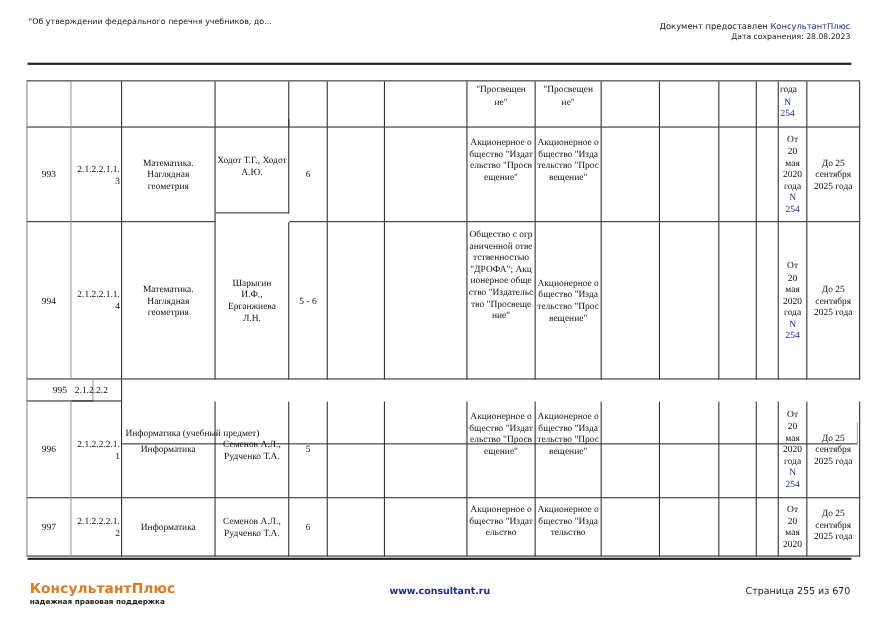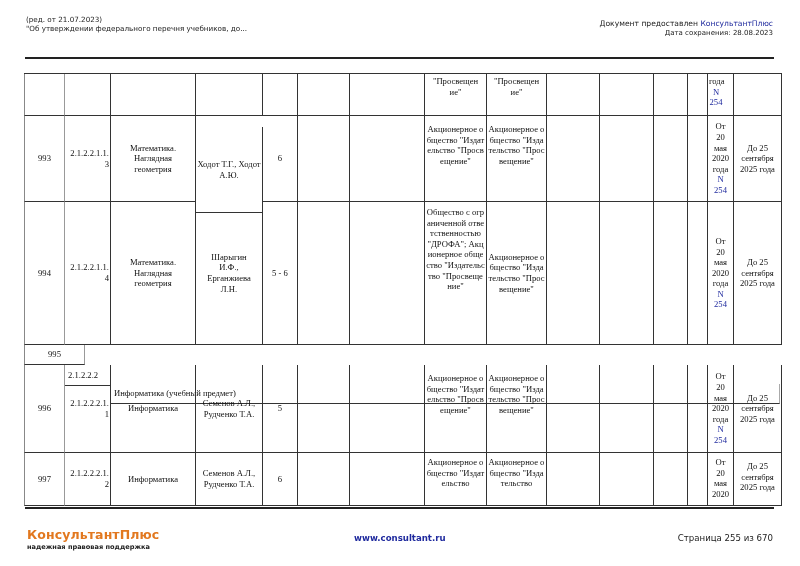--- a/index.html
+++ b/index.html
@@ -24,21 +24,20 @@
 
   .footer-brand { position:absolute; left:27px; top:527px; font-family:"DejaVu Sans", sans-serif; font-weight:bold; color:#e2781f; font-size:12.5px; letter-spacing:0.1px; }
   .footer-tag { position:absolute; left:27px; top:543px; font-family:"DejaVu Sans", sans-serif; font-weight:bold; font-size:6.6px; color:#222; }
   .footer-url { position:absolute; left:354px; top:533px; font-family:"DejaVu Sans", sans-serif; font-weight:bold; font-size:8.6px; color:#1f2a9e; }
   .footer-page { position:absolute; right:27px; top:533px; font-family:"DejaVu Sans", sans-serif; font-size:8.6px; color:#222; }
 </style>
 </head>
 <body>
 
 <div class="hdr-left">
-  <div>(ред. от 21.07.2023)</div>
   <div>"Об утверждении федерального перечня учебников, до...</div>
 </div>
 <div class="hdr-right">
   <div><span>Документ предоставлен </span><span class="brand">КонсультантПлюс</span></div>
   <div class="date">Дата сохранения: 28.08.2023</div>
 </div>
 <div class="rule-top"></div>
 
 <div class="tbl">
 
@@ -62,21 +61,21 @@
       <span>года</span>
       <span class="blue" style="width:14px;">N 254</span>
     </div>
     <div class="cell" style="left:734px; top:74px; width:48px; height:42px;"></div>
   </div>
 
   <div>
     <div class="cell first grayl" style="left:24px; top:116px; width:41px; height:86px;">993</div>
     <div class="cell left" style="left:65px; top:116px; width:46px; height:86px; word-break:break-all;">2.1.2.2.1.1.3</div>
     <div class="cell" style="left:111px; top:116px; width:85px; height:86px; padding:0 10px;">Математика. Наглядная геометрия</div>
-    <div class="cell" style="left:196px; top:127px; width:67px; height:86px;">Ходот Т.Г., Ходот А.Ю.</div>
+    <div class="cell" style="left:196px; top:108px; width:67px; height:86px;">Ходот Т.Г., Ходот А.Ю.</div>
     <div class="cell" style="left:263px; top:116px; width:35px; height:86px;">6</div>
     <div class="cell" style="left:298px; top:116px; width:52px; height:86px;"></div>
     <div class="cell" style="left:350px; top:116px; width:75px; height:86px;"></div>
     <div class="cell top" style="left:425px; top:116px; width:62px; height:86px; padding-top:8px; word-break:break-all;">Акционерное общество "Издательство "Просвещение"</div>
     <div class="cell top" style="left:487px; top:116px; width:60px; height:86px; padding-top:8px; word-break:break-all;">Акционерное общество "Издательство "Просвещение"</div>
     <div class="cell" style="left:547px; top:116px; width:53px; height:86px;"></div>
     <div class="cell" style="left:600px; top:116px; width:54px; height:86px;"></div>
     <div class="cell" style="left:654px; top:116px; width:34px; height:86px;"></div>
     <div class="cell" style="left:688px; top:116px; width:20px; height:86px;"></div>
     <div class="cell" style="left:708px; top:116px; width:26px; height:86px; flex-direction:column;">
@@ -102,21 +101,21 @@
     <div class="cell" style="left:688px; top:202px; width:20px; height:143px;"></div>
     <div class="cell" style="left:708px; top:202px; width:26px; height:143px; flex-direction:column;">
       <span style="width:20px;">От 20 мая 2020 года</span>
       <span class="blue" style="width:14px;">N 254</span>
     </div>
     <div class="cell" style="left:734px; top:202px; width:48px; height:143px;">До 25 сентября 2025 года</div>
   </div>
 
   <div>
     <div class="cell first grayl" style="left:24px; top:345px; width:61px; height:20px;">995</div>
-    <div class="cell left" style="left:65px; top:345px; width:46px; height:20px;margin-top:21px;">2.1.2.2.2</div>
+    <div class="cell left" style="left:65px; top:345px; width:46px; height:20px;">2.1.2.2.2</div>
     <div class="cell left" style="left:111px; top:340px; width:669px; height:20px; border-right-color:#aaa;margin-top:44px;">Информатика (учебный предмет)</div>
   </div>
 
   <div>
     <div class="cell first grayl" style="left:24px; top:365px; width:41px; height:88px;">996</div>
     <div class="cell left" style="left:65px; top:365px; width:46px; height:88px; word-break:break-all;">2.1.2.2.2.1.1</div>
     <div class="cell" style="left:111px; top:365px; width:85px; height:88px;">Информатика</div>
     <div class="cell" style="left:196px; top:365px; width:67px; height:88px;">Семенов А.Л., Рудченко Т.А.</div>
     <div class="cell" style="left:263px; top:365px; width:35px; height:88px;">5</div>
     <div class="cell" style="left:298px; top:365px; width:52px; height:88px;"></div>

